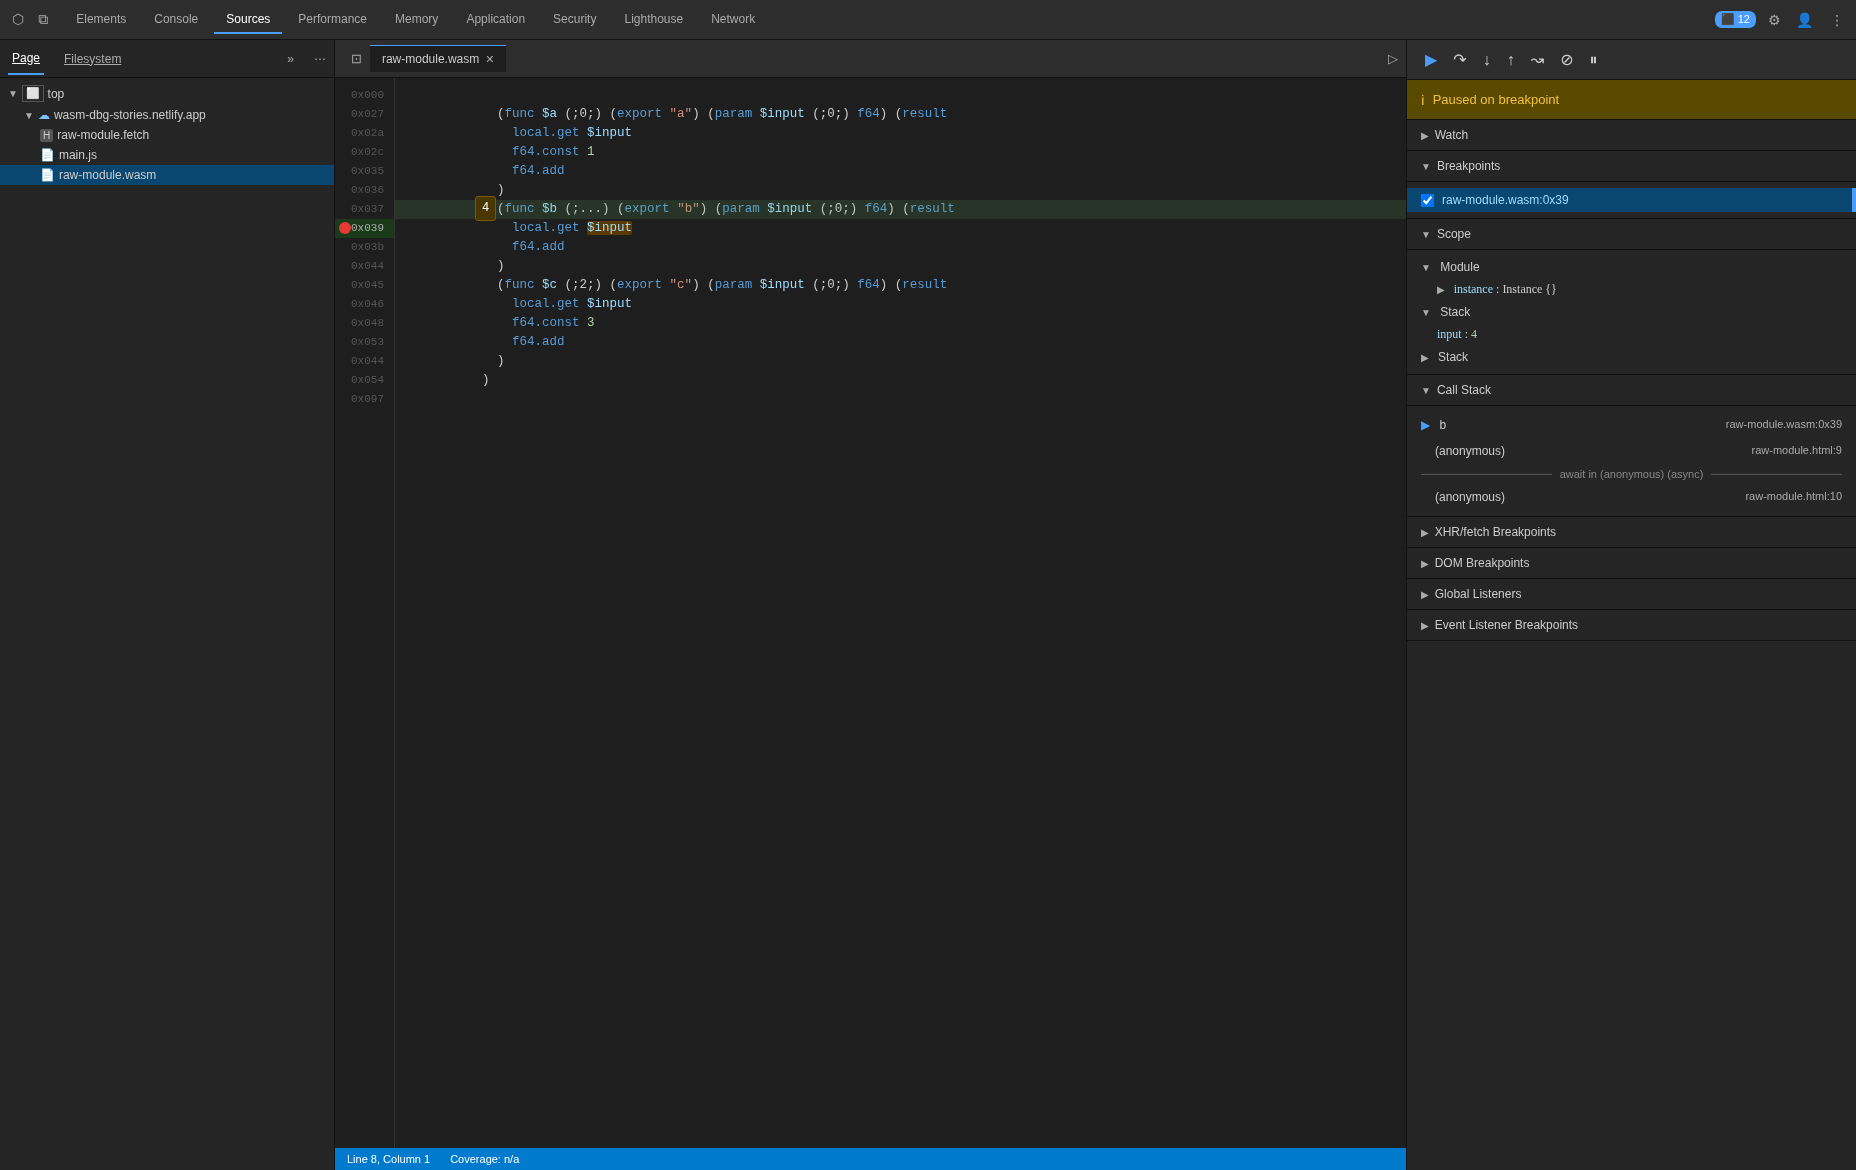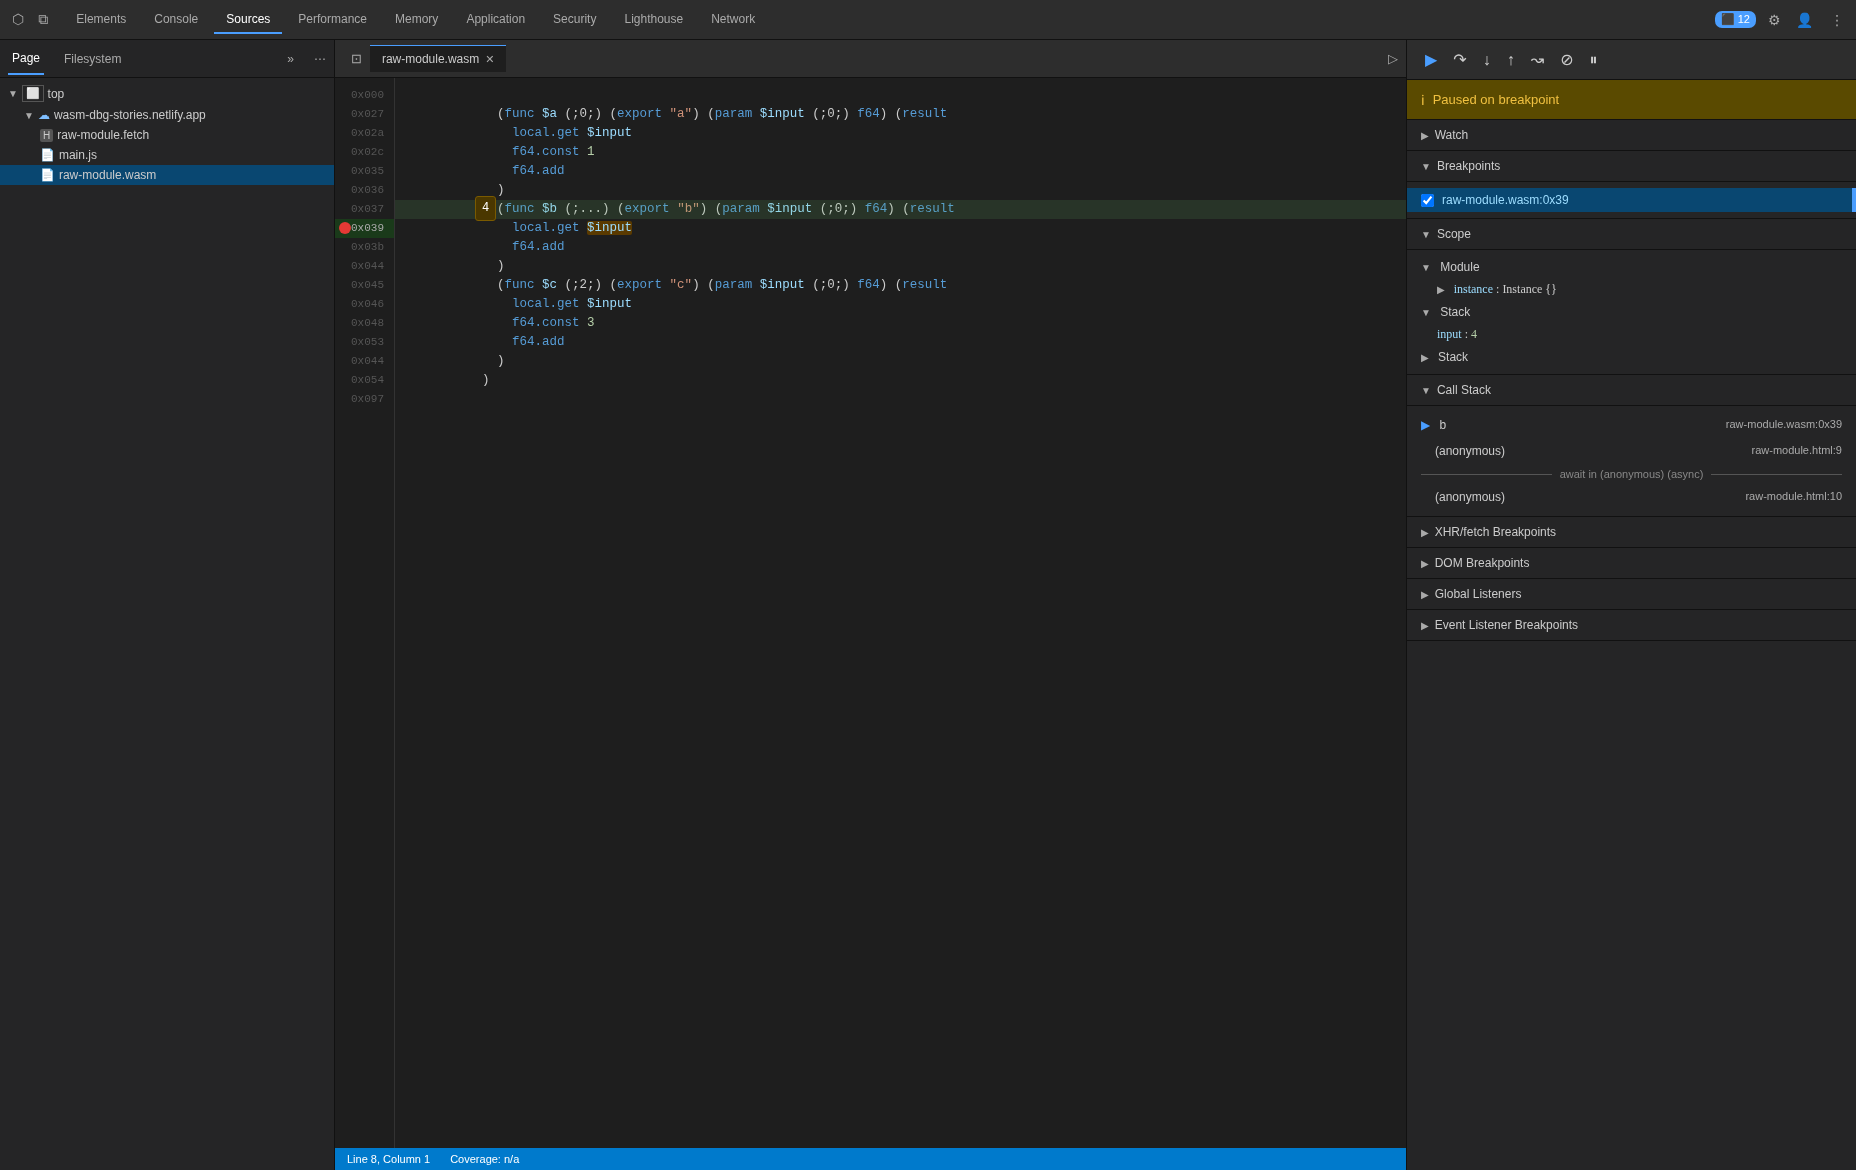--- a/index.html
+++ b/index.html
@@ -22,21 +22,21 @@
 
     
     .main-layout { display: flex; height: calc(1170px - 40px); }
 
     
     .sidebar {
       width: 335px; background: #252526; border-right: 1px solid #111;
       display: flex; flex-direction: column;
     }
     .sidebar-tabs { display: flex; align-items: center; padding: 0 8px; border-bottom: 1px solid #111; height: 38px; gap: 16px; }
-    .sidebar-tab { font-size: 12px; color: #aaa; cursor: pointer; padding: 8px 4px; }
+    .sidebar-tab { font-size: 12px; color: #aaa; cursor: pointer; padding: 8px 4px; text-decoration: underline; }
     .sidebar-tab.active { color: #fff; border-bottom: 2px solid #4a9eff; }
     .sidebar-more { margin-left: auto; color: #aaa; cursor: pointer; }
     .sidebar-tree { flex: 1; overflow-y: auto; padding: 4px 0; }
     .tree-item {
       display: flex; align-items: center; padding: 3px 8px; cursor: pointer;
       font-size: 12px; color: #ccc; white-space: nowrap;
     }
     .tree-item.selected { background: #094771; }
     .tree-arrow { margin-right: 4px; font-size: 10px; color: #aaa; }
 

